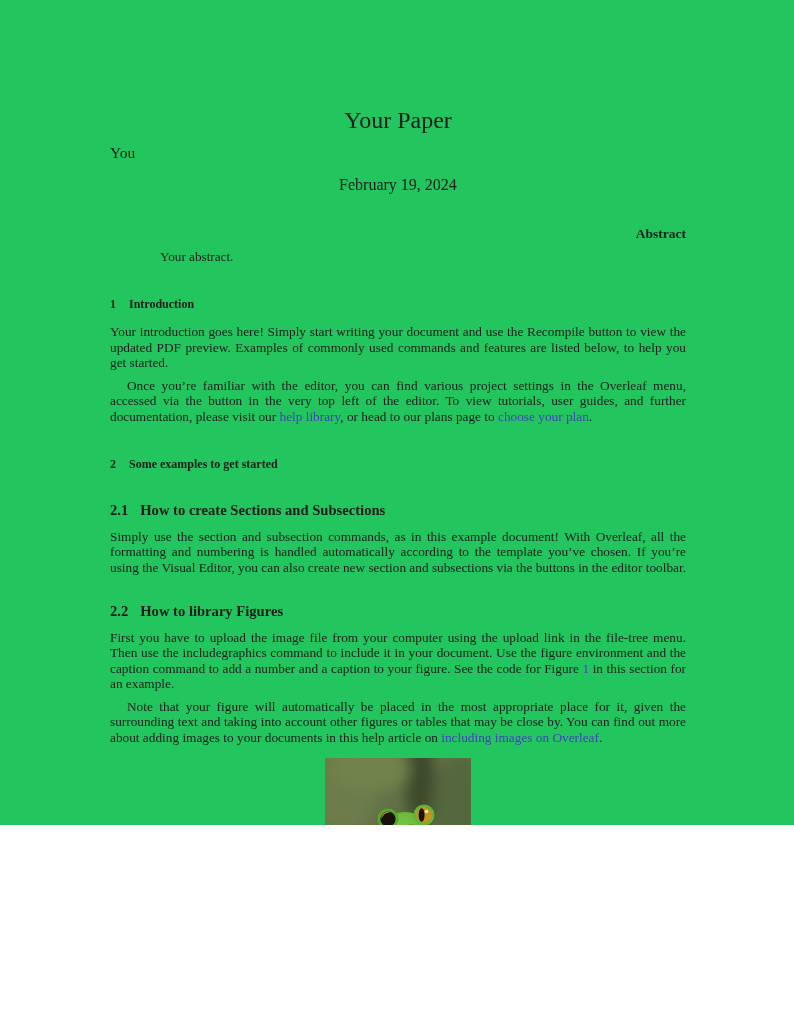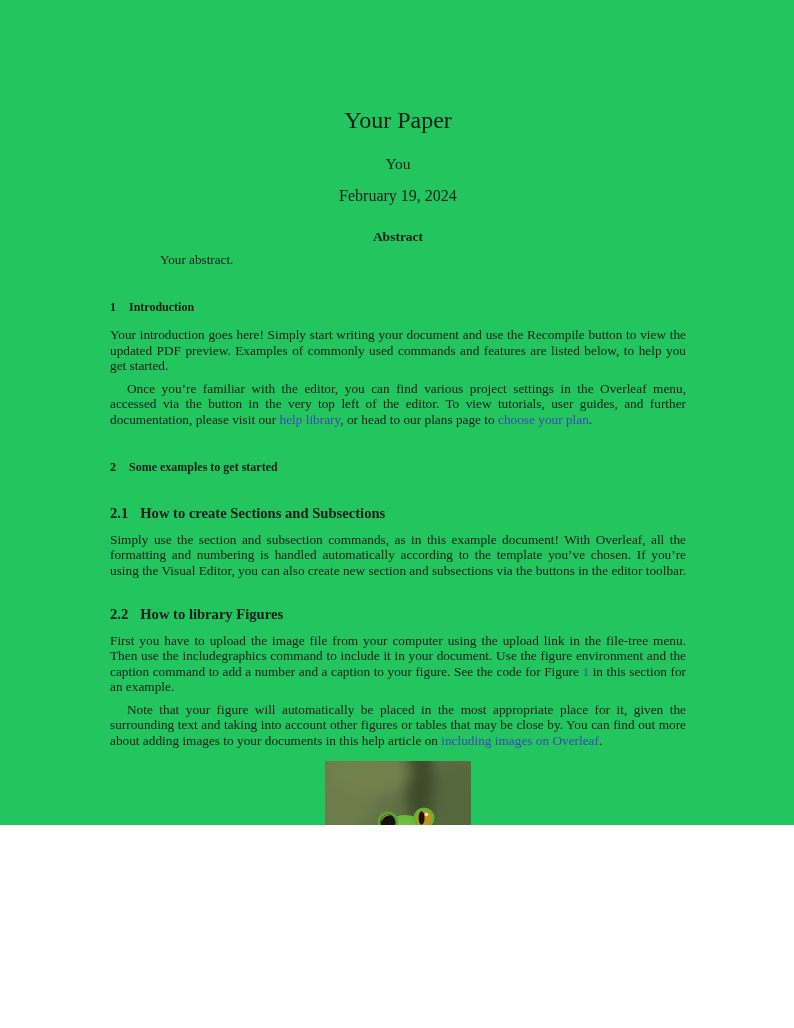--- a/index.html
+++ b/index.html
@@ -23,34 +23,33 @@
     top: 0;
   }
   .doc-title {
     margin-top: 106px;
     font-size: 24px;
     line-height: 28px;
     text-align: center;
     font-weight: normal;
   }
   .doc-author {
-    margin-top: 21px;
+    margin-top: 10px;
     font-size: 15.5px;
-    text-align: center;
   }
   .doc-date {
     margin-top: 14px;
     font-size: 16px;
     text-align: center;
   }
   .abstract-heading {
-    margin-top: 24px;
+    margin-top: 32px;
     font-size: 13.5px;
     font-weight: bold;
-    text-align: center;
+    text-align: right;
   }
   .abstract-text {
     margin-top: 7px;
     margin-left: 33px;
     margin-right: 33px;
     text-indent: 17px;
     font-size: 13.2px;
     line-height: 15.3px;
   }
   .sec-heading {

